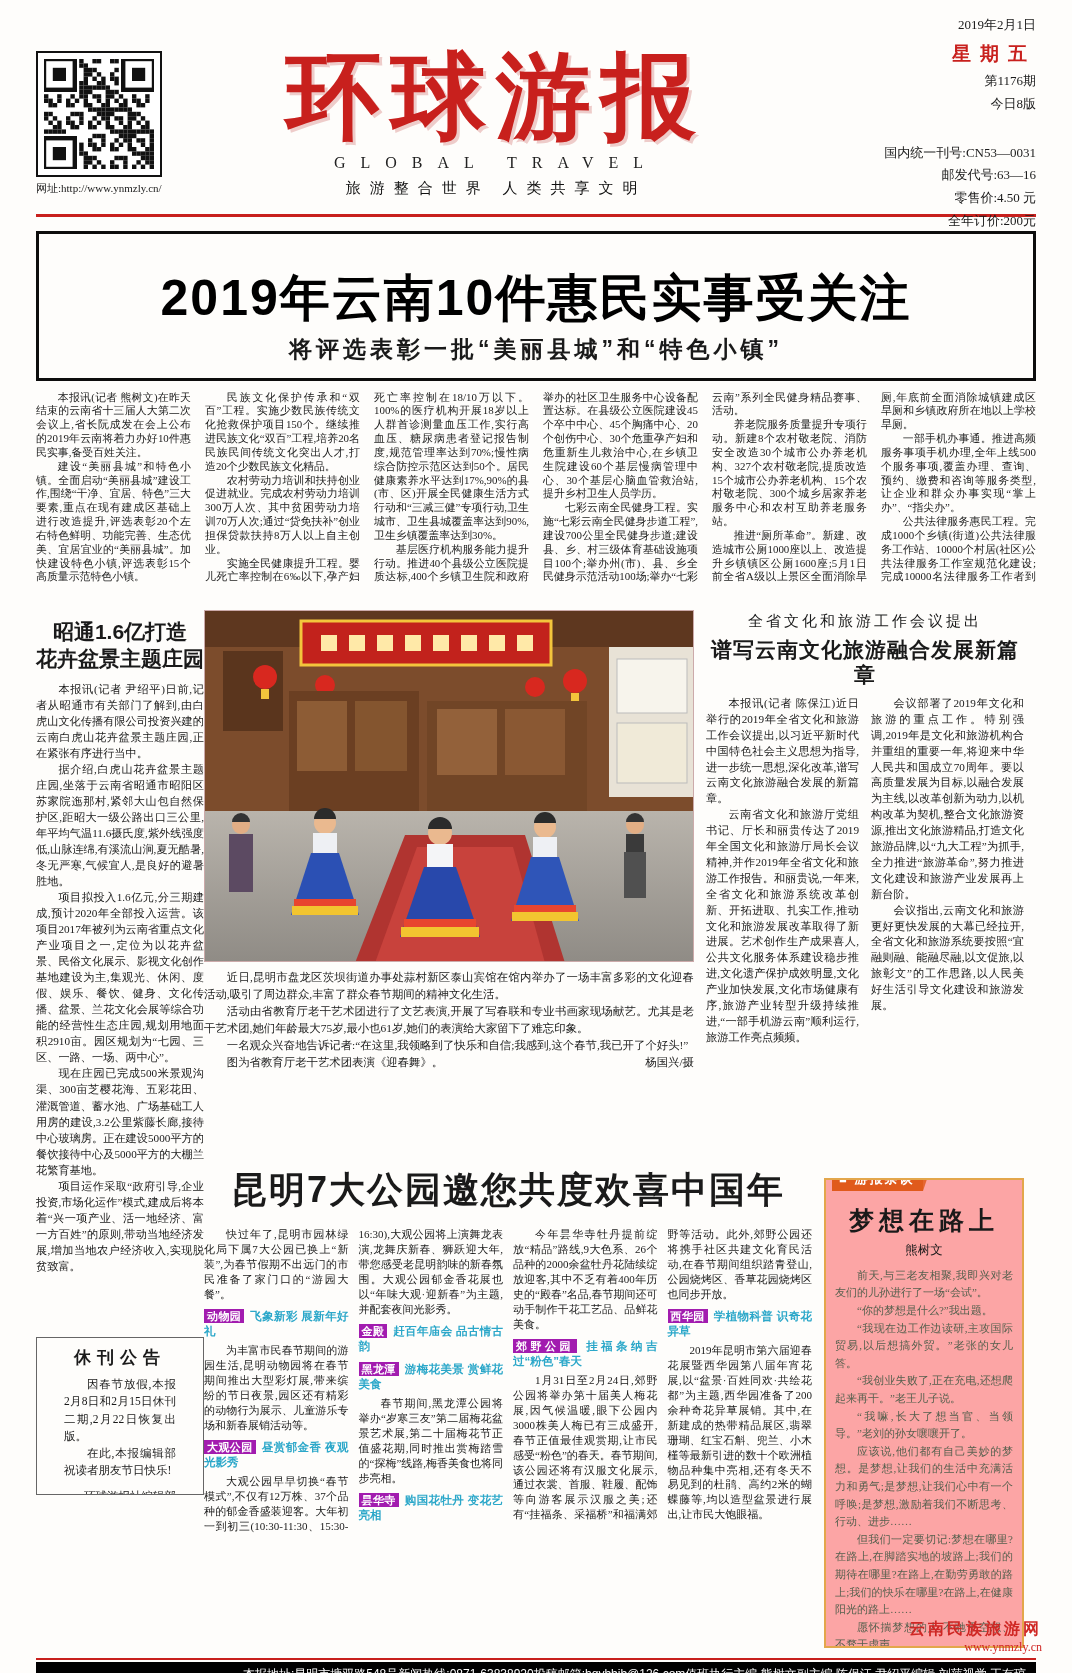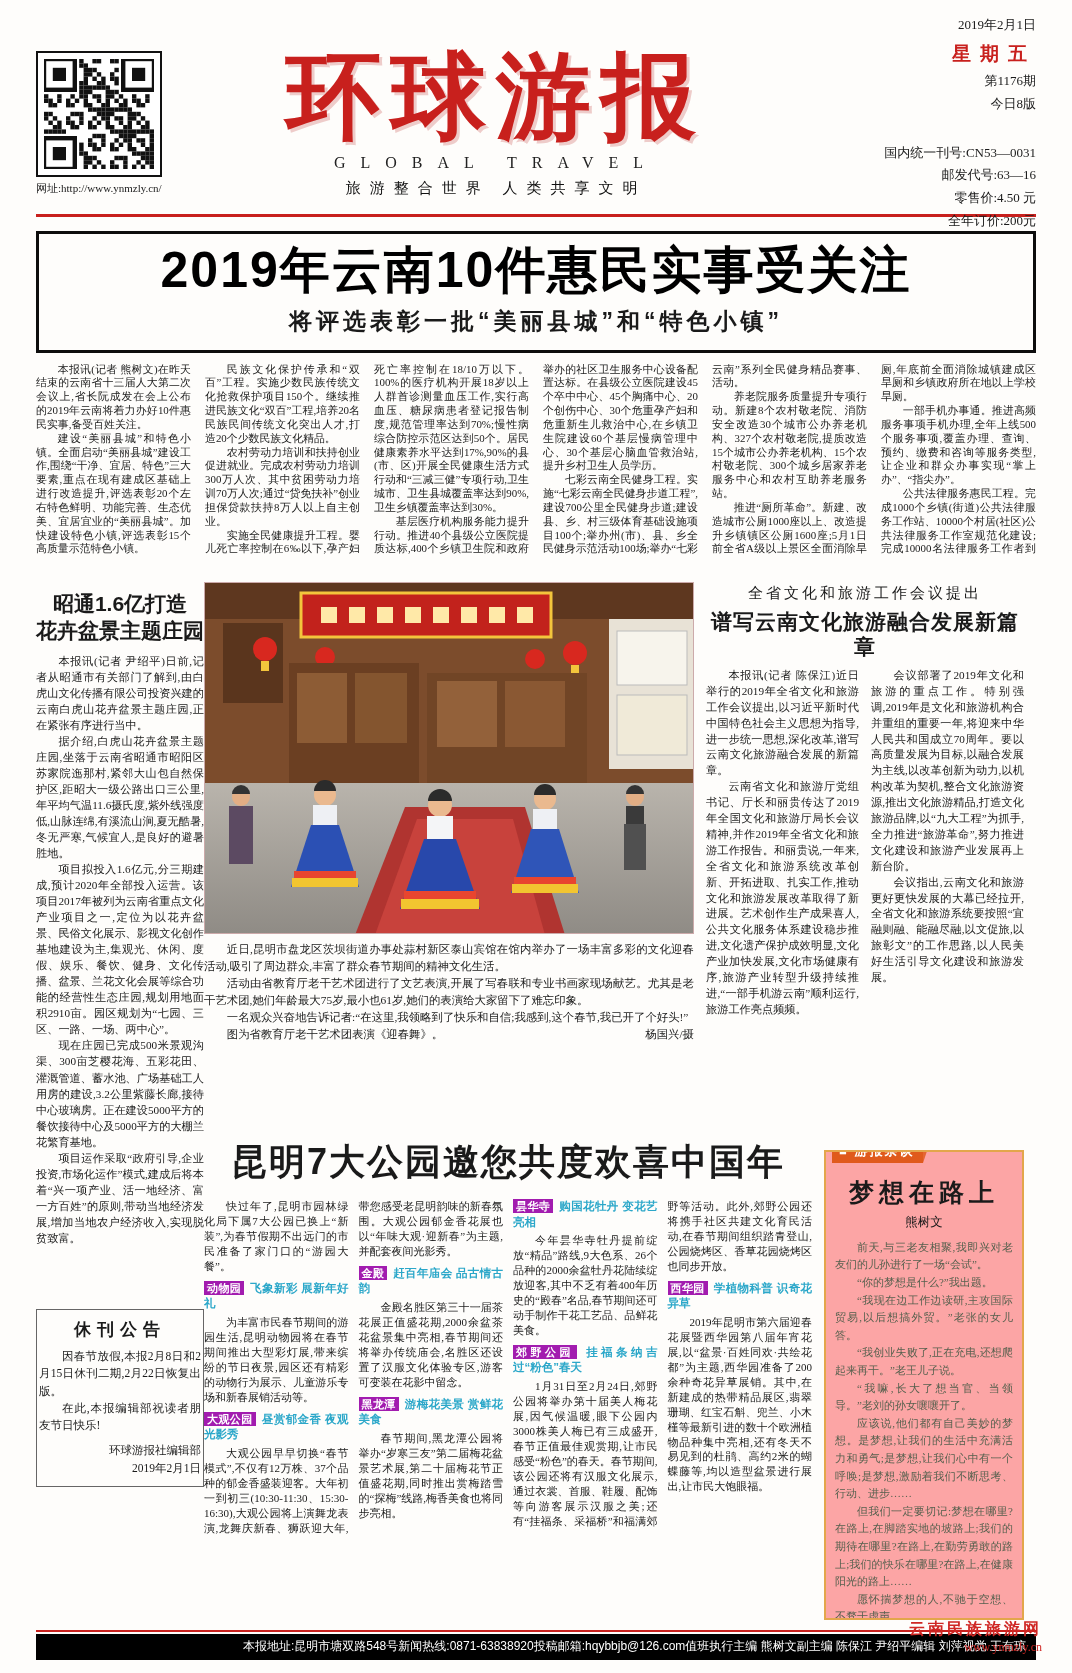--- a/index.html
+++ b/index.html
@@ -16,35 +16,35 @@
   .paper-title { font-size:95px; line-height:1.02; font-weight:bold; color:#c8201d; letter-spacing:10px; font-family:"Liberation Serif",serif; text-shadow:3px 3px 0 rgba(180,30,26,.22); white-space:nowrap; }
   .paper-en { font-size:16px; letter-spacing:15px; color:#222; margin-top:8px; font-family:"Liberation Serif",serif; }
   .paper-slogan { font-size:15px; letter-spacing:9px; margin-top:7px; color:#111; }
   .issue-info { text-align:right; font-size:13px; line-height:1.75; }
   .issue-info .weekday { color:#c8201d; font-size:19px; font-weight:bold; letter-spacing:9px; }
   .issue-info .pubgap { height:26px; }
   .red-rule { height:3px; background:#c8201d; margin-top:4px; }
 
   
   .lead-box { border:3px solid #0d0d0d; margin-top:14px; padding:10px 8px 13px; text-align:center; }
-  .lead-box h1 { font-family:"Liberation Sans","DejaVu Sans",sans-serif; font-size:50px; letter-spacing:2px; font-weight:900; color:#000; line-height:1.05; }
+  .lead-box h1 { font-family:"Liberation Sans","DejaVu Sans",sans-serif; font-size:50px; letter-spacing:2px; font-weight:900; color:#000; line-height:1.05;margin-top:28px; }
   .lead-box h2 { font-family:"Liberation Sans","DejaVu Sans",sans-serif; font-size:23px; font-weight:bold; margin-top:9px; letter-spacing:4px; }
 
   
   .para { text-indent:2em; margin:0; }
   .jtext { text-align:justify; }
 
   .lead-body { margin-top:10px; column-count:6; column-gap:14px; height:206px; overflow:hidden; font-size:10.9px; line-height:1.27; }
 
   
   .middle { display:flex; margin-top:13px; }
   .rail-left { width:168px; flex:none; }
   .zt-head { font-family:"Liberation Sans","DejaVu Sans",sans-serif; font-size:21px; font-weight:bold; text-align:center; line-height:1.3; margin:8px 0 9px; }
   .zt-body { font-size:11.2px; line-height:1.43; height:644px; overflow:hidden; }
-  .notice-box { border:1.5px solid #666; margin-top:12px; padding:8px 2px; height:178px; overflow:hidden; }
+  .notice-box { border:1.5px solid #666; margin-top:12px; padding:8px 27px; height:158px; overflow:hidden; }
   .notice-title { text-align:center; font-size:17px; font-weight:bold; letter-spacing:6px; margin-bottom:7px; }
   .notice-box p { font-size:11.5px; line-height:1.5; }
   .notice-sig { text-align:right; text-indent:0 !important; margin-top:8px !important; }
   .notice-date { text-align:right; text-indent:0 !important; }
 
   .main-area { flex:1; display:flex; flex-direction:column; gap:8px; }
   .row1 { display:flex; gap:12px; }
   .photo-col { width:490px; flex:none; }
   .photo-frame { width:490px; height:352px; overflow:hidden; border:1px solid #caa; }
   .caption { margin-top:7px; font-size:11.4px; line-height:1.5; }
@@ -498,21 +498,20 @@
             <div class="sec-head">
               <span class="tag">大观公园</span>
               <span class="sec-sub">昼赏郁金香 夜观光影秀</span>
             </div>
             <p class="para">大观公园早早切换“春节模式”,不仅有12万株、37个品种的郁金香盛装迎客。大年初一到初三(10:30-11:30、15:30-16:30),大观公园将上演舞龙表演,龙舞庆新春、狮跃迎大年,带您感受老昆明韵味的新春氛围。大观公园郁金香花展也以“年味大观·迎新春”为主题,并配套夜间光影秀。</p>
 
             <div class="sec-head">
               <span class="tag">金殿</span>
               <span class="sec-sub">赶百年庙会 品古情古韵</span>
             </div>
-            <p class="para">金殿名胜区第三十一届茶花展正值盛花期,2000余盆茶花盆景集中亮相,春节期间还将举办传统庙会,名胜区还设置了汉服文化体验专区,游客可变装在花影中留念。</p>
 
             <div class="sec-head">
               <span class="tag">黑龙潭</span>
               <span class="sec-sub">游梅花美景 赏鲜花美食</span>
             </div>
             <p class="para">春节期间,黑龙潭公园将举办“岁寒三友”第二届梅花盆景艺术展,第二十届梅花节正值盛花期,同时推出赏梅踏雪的“探梅”线路,梅香美食也将同步亮相。</p>
 
             <div class="sec-head">
               <span class="tag">昙华寺</span>
               <span class="sec-sub">购国花牡丹 变花艺亮相</span>

